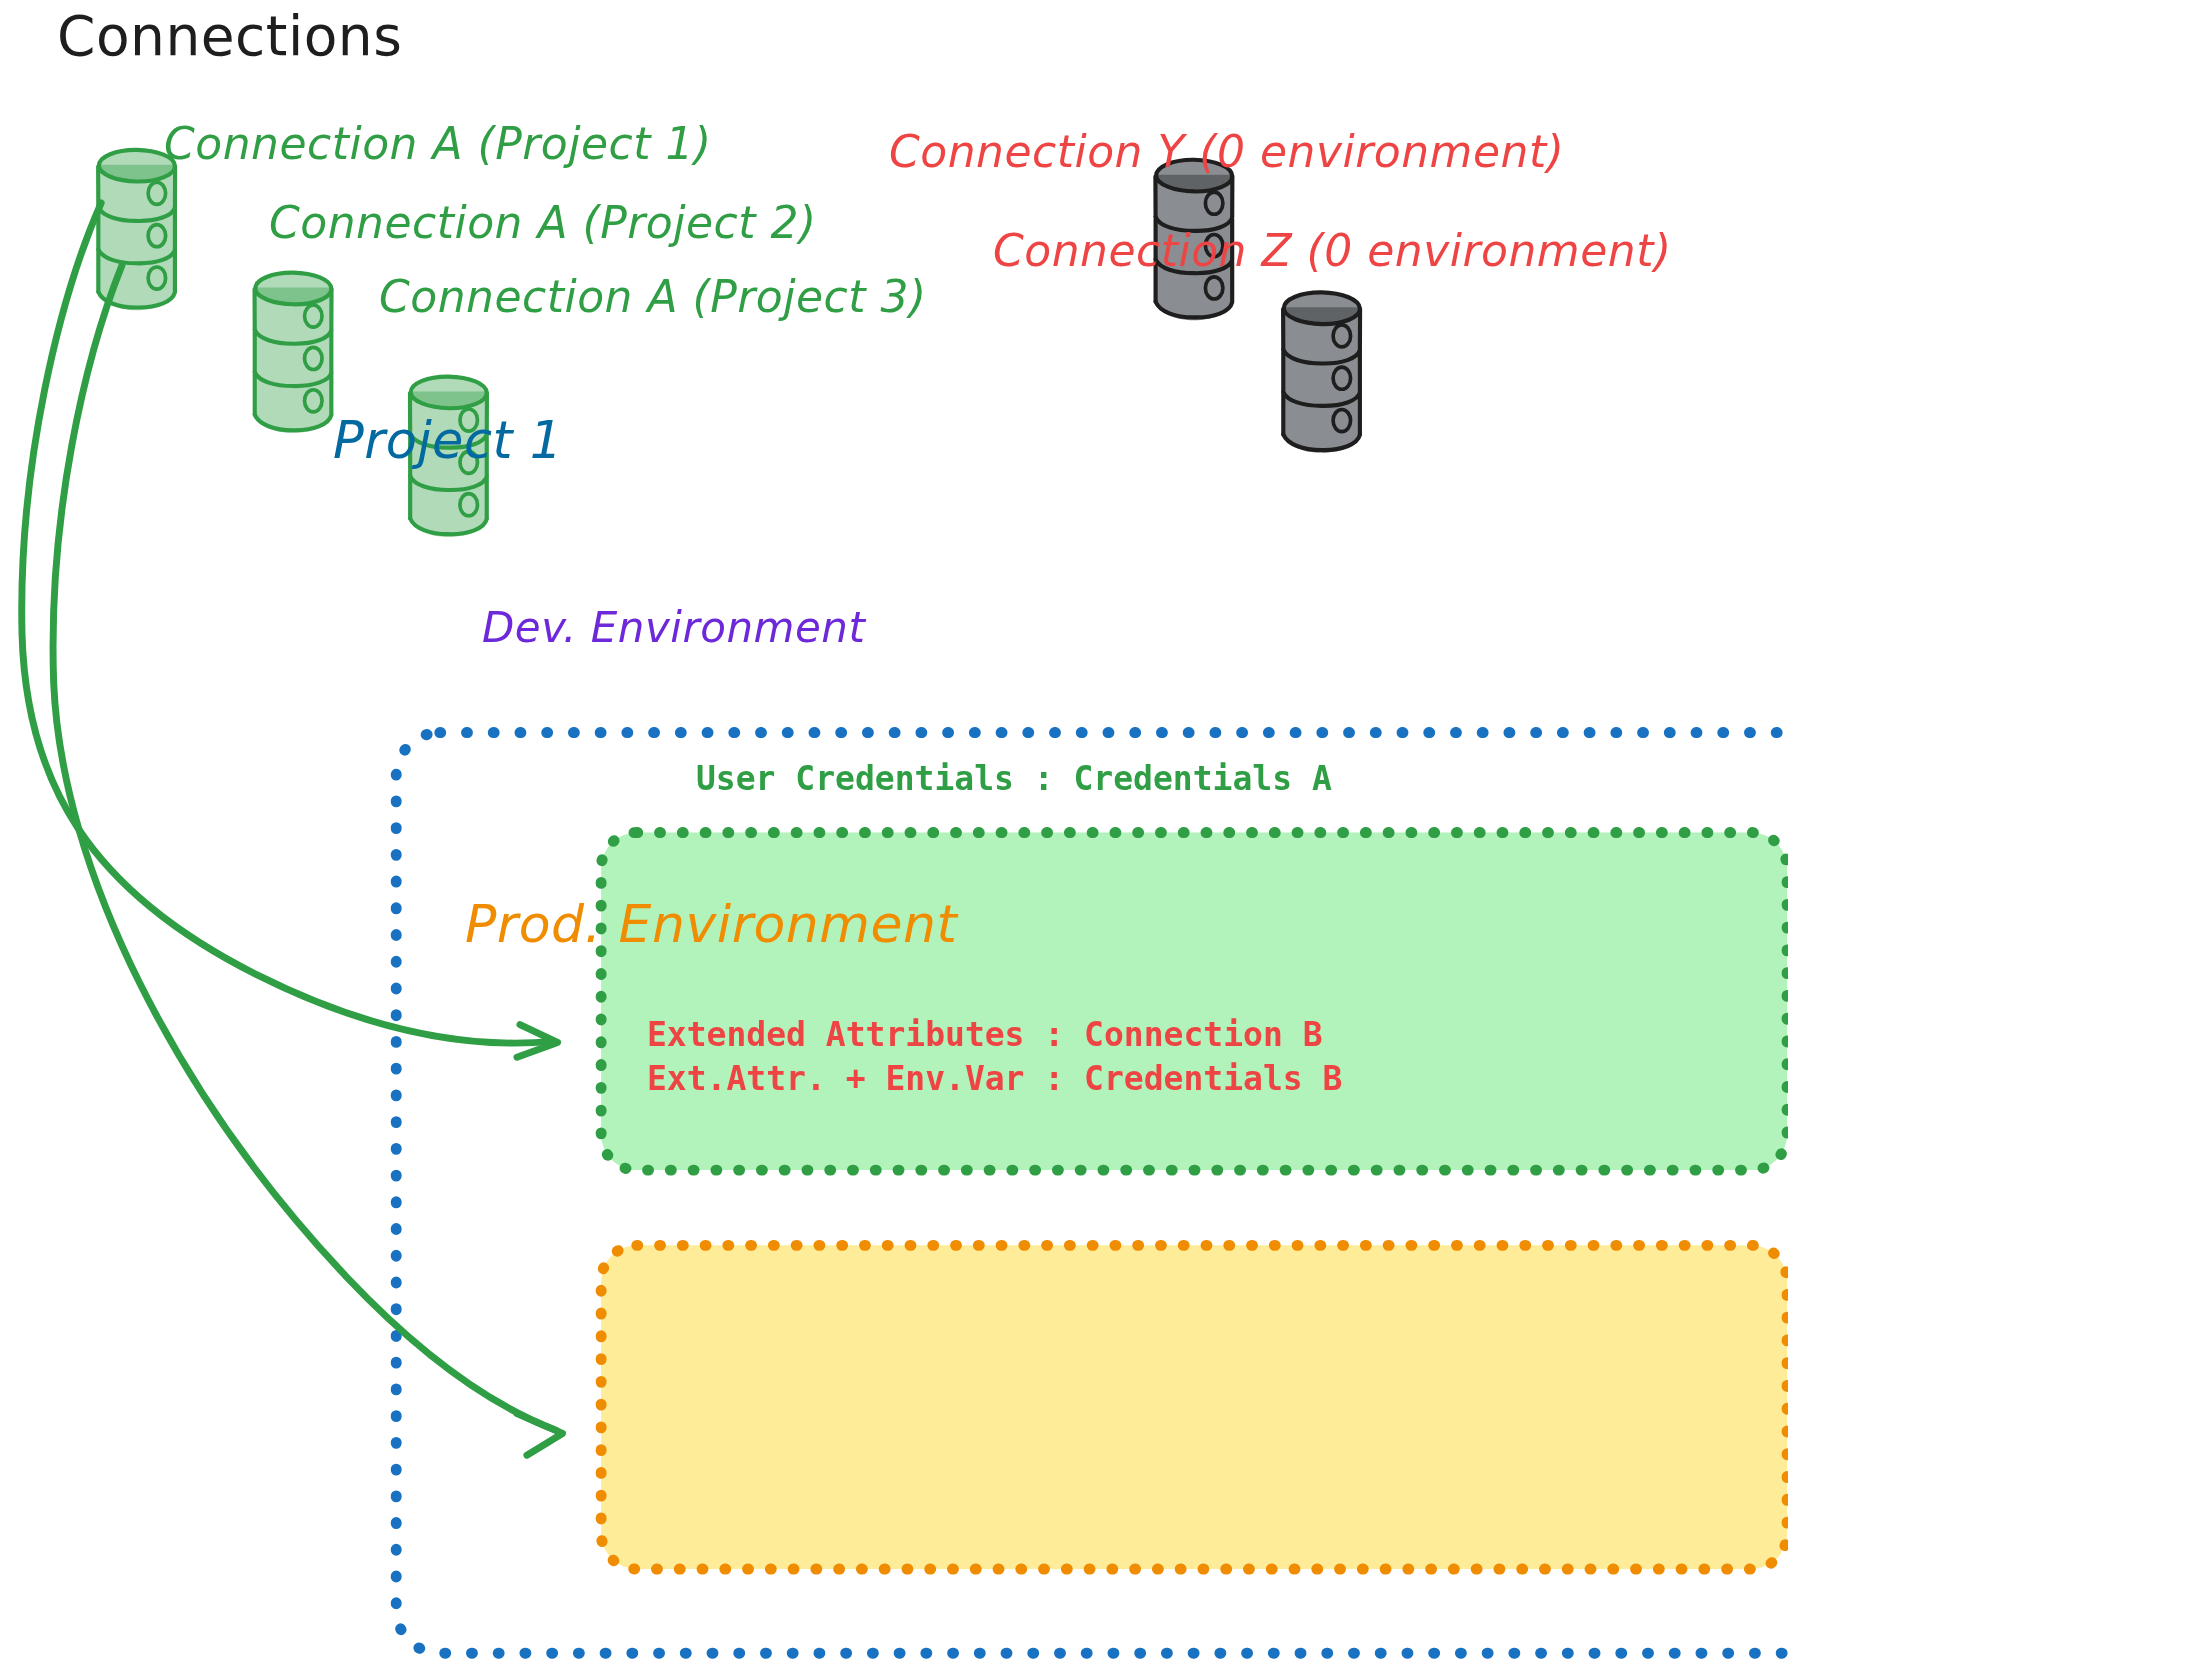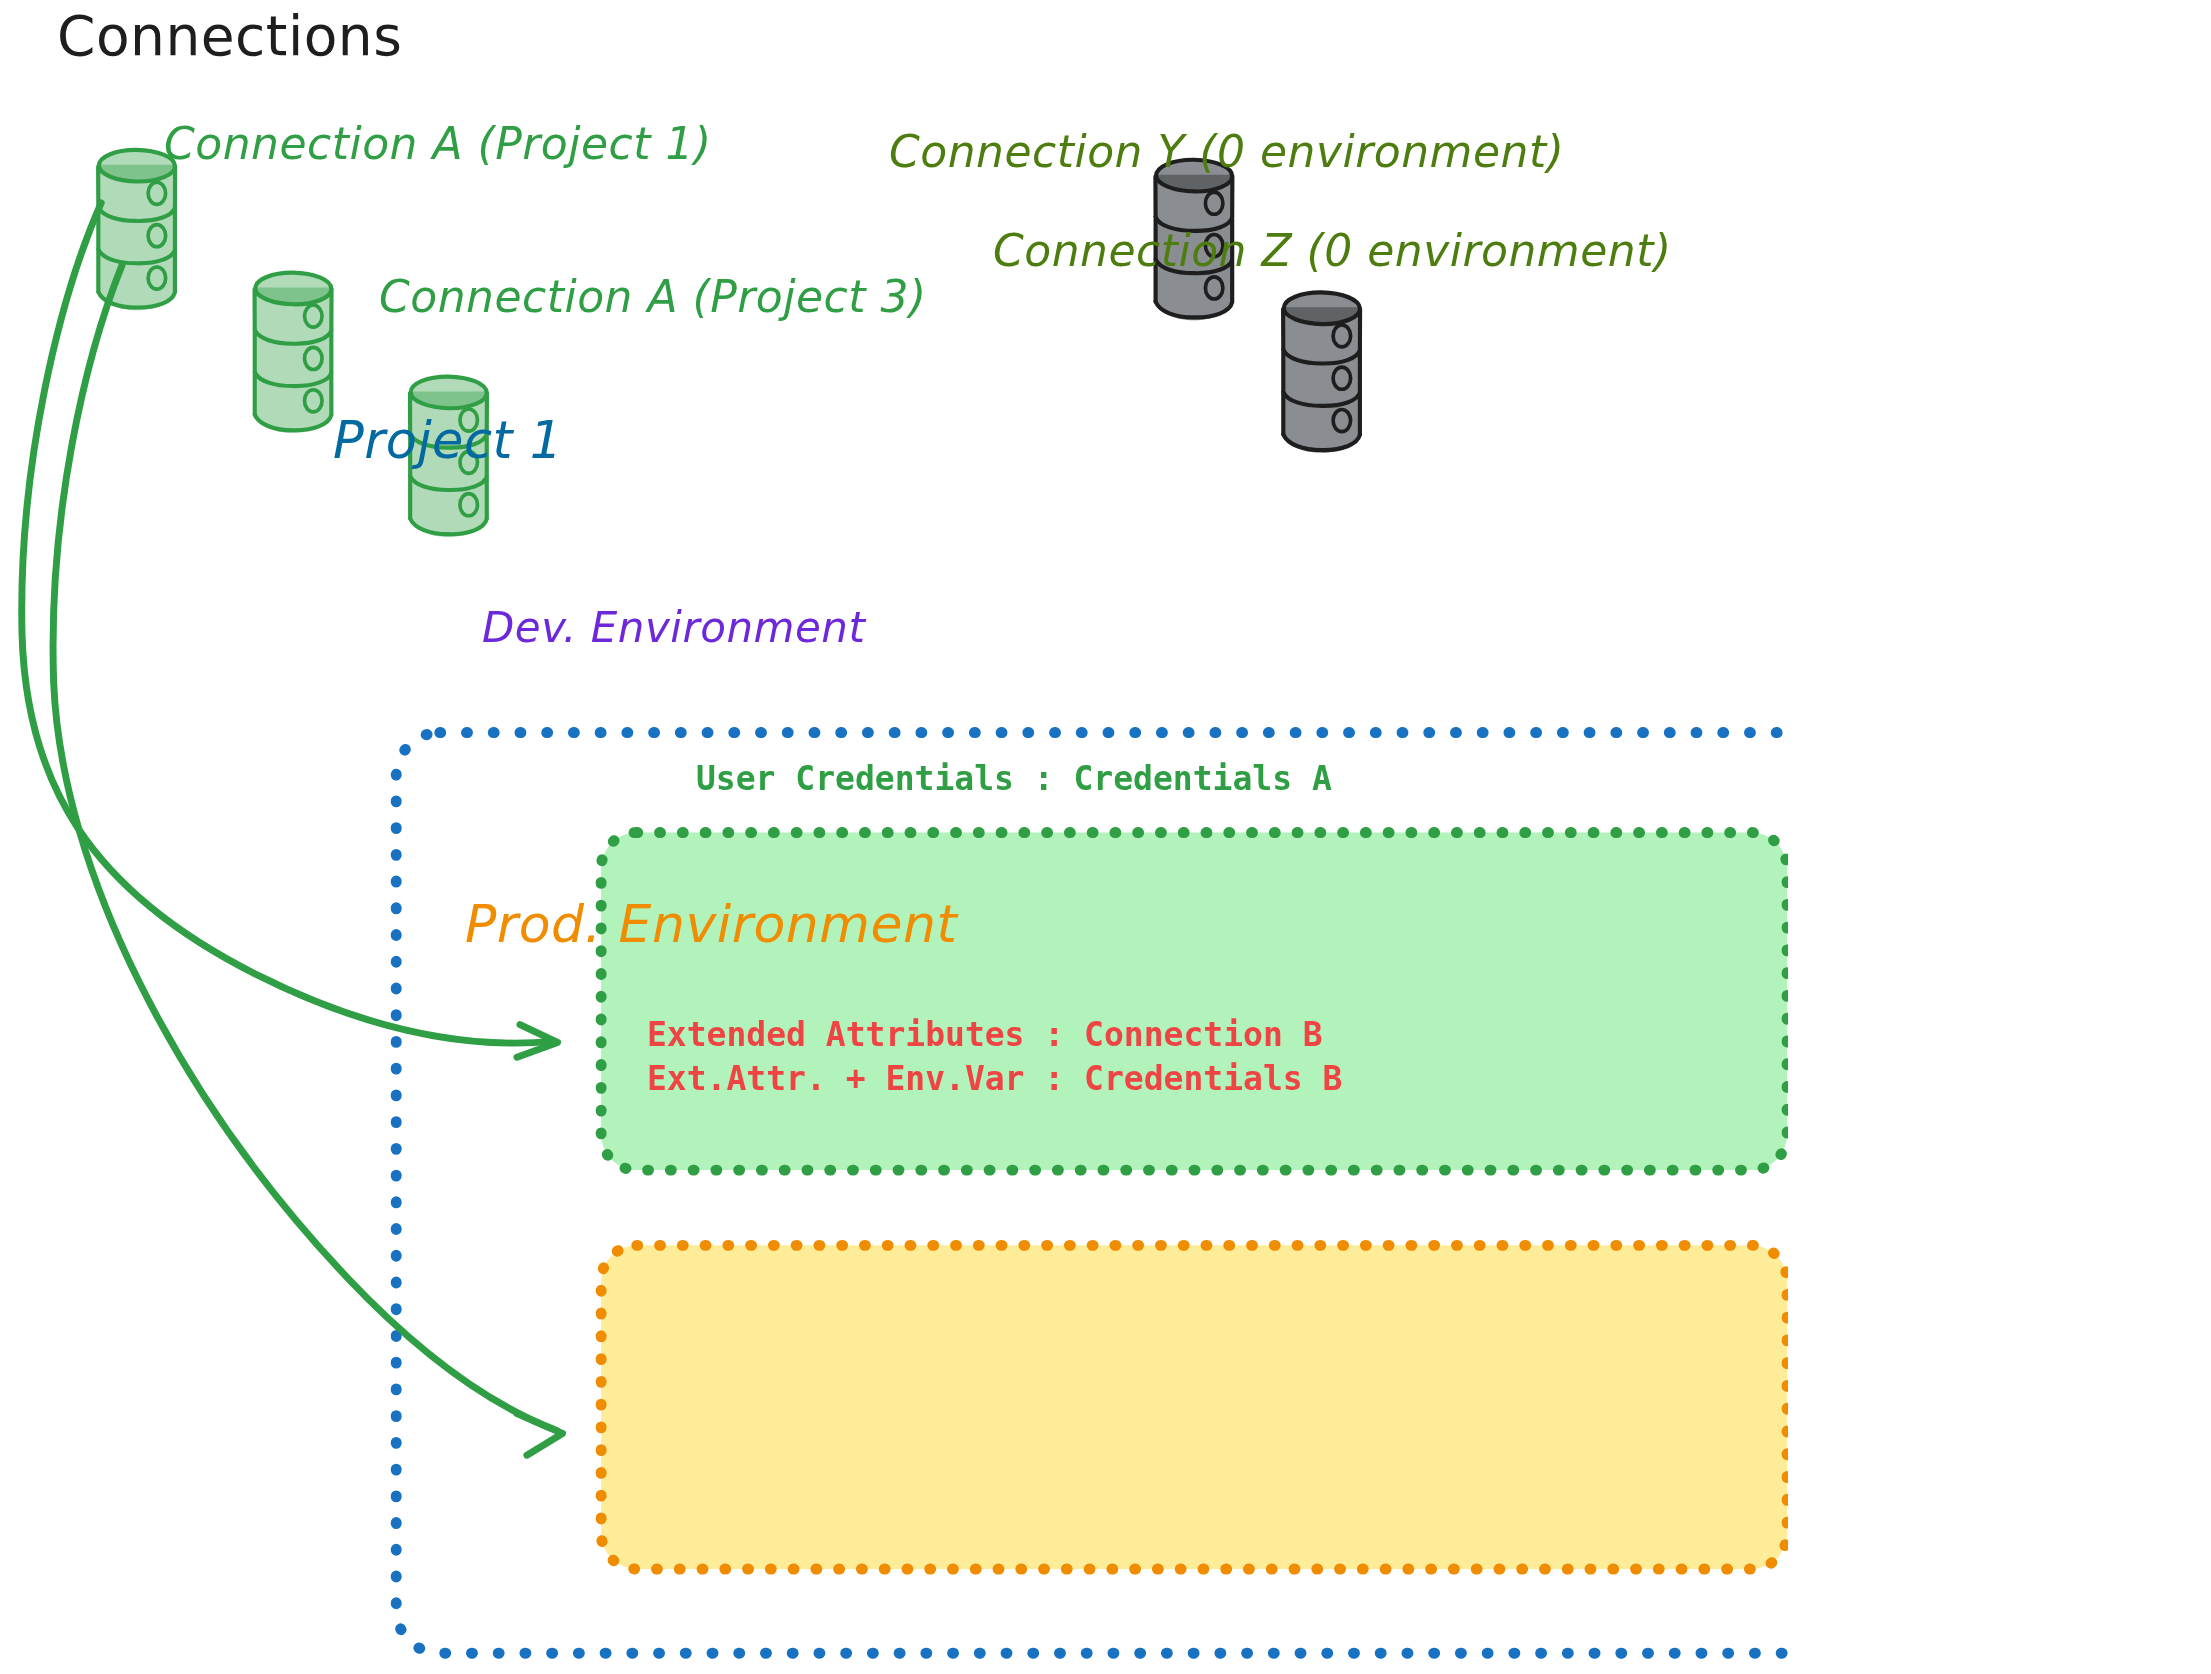--- a/index.html
+++ b/index.html
@@ -50,21 +50,21 @@
   .conn-label {
     font-size: 44px;
     color: #2f9e44;
     font-style: italic;
   }
   #conn-a1 { left: 164px; top: 121px; }
   #conn-a2 { left: 269px; top: 200px; }
   #conn-a3 { left: 379px; top: 274px; font-style: italic; }
   .conn-label-gray {
     font-size: 44px;
-    color: #4d7c0f;
+    color: #ef4444;
     font-style: italic;
   }
   #conn-y { left: 889px; top: 129px; }
   #conn-z { left: 993px; top: 228px; }
   #title-project1 {
     left: 333px;
     top: 414px;
     font-size: 51px;
     color: #0369a1;
     font-style: italic;
@@ -173,20 +173,21 @@
       <path d="M123,268 C86,360 48,520 54,690 C62,880 180,1110 350,1290 C440,1385 510,1425 562,1445" fill="none" stroke="#2f9e44" stroke-width="7" stroke-linecap="round"></path>
       <path d="M522,1428 L568,1448 L532,1470" fill="none" stroke="#2f9e44" stroke-width="7" stroke-linecap="round" stroke-linejoin="round"></path>
     </g>
 
   </svg>
 
   <div class="lbl hand" id="title-connections">Connections</div>
 
   <div class="lbl hand conn-label" id="conn-a1">Connection A (Project 1)</div>
 
+  <div class="lbl hand conn-label" id="conn-a2">Connection A (Project 2)</div>
 
   <div class="lbl hand conn-label" id="conn-a3">Connection A (Project 3)</div>
 
   <div class="lbl hand conn-label-gray" id="conn-y">Connection Y (0 environment)</div>
 
   <div class="lbl hand conn-label-gray" id="conn-z">Connection Z (0 environment)</div>
 
   <div class="lbl hand" id="title-project1">Project 1</div>
 
   <div class="lbl hand" id="label-dev-env">Dev. Environment</div>

